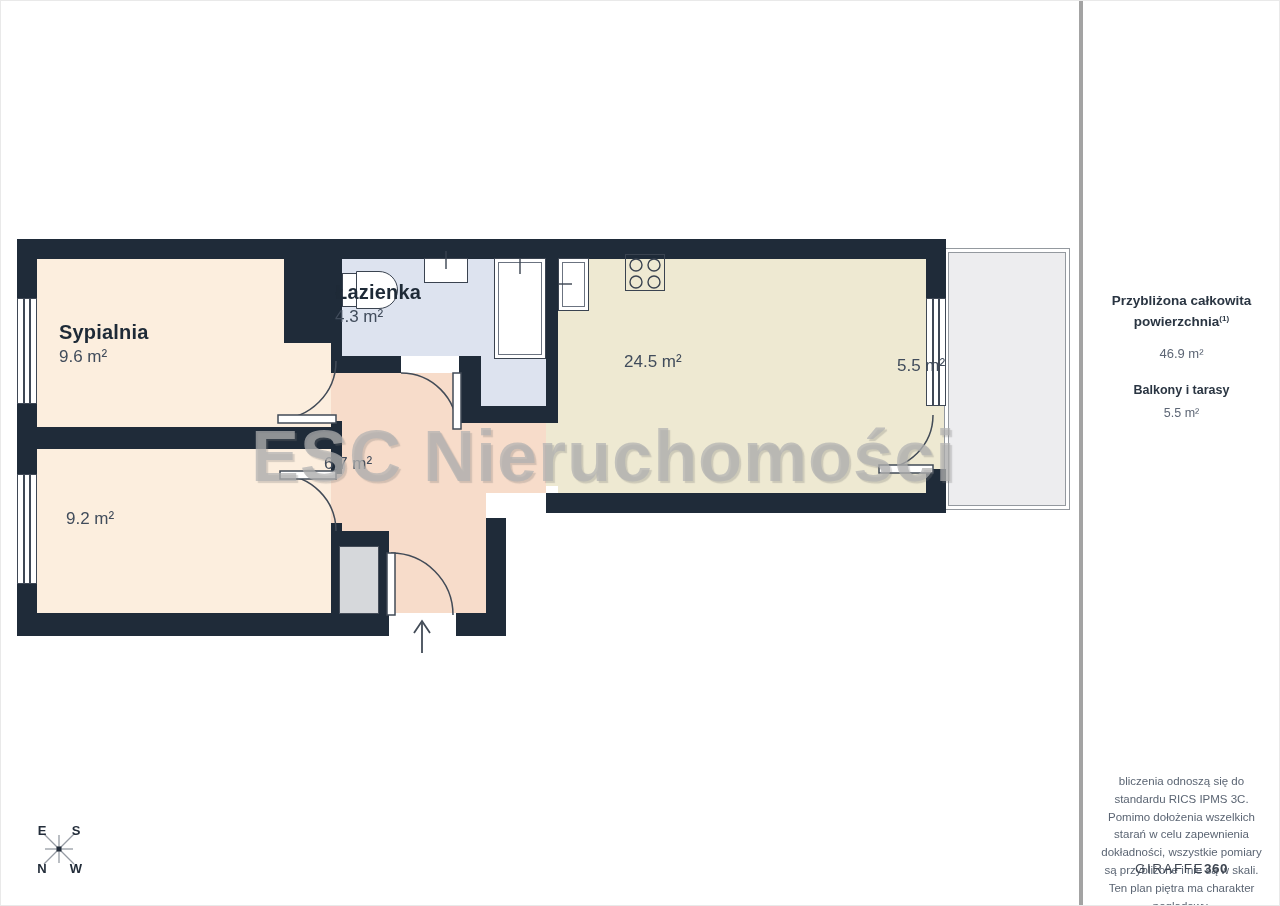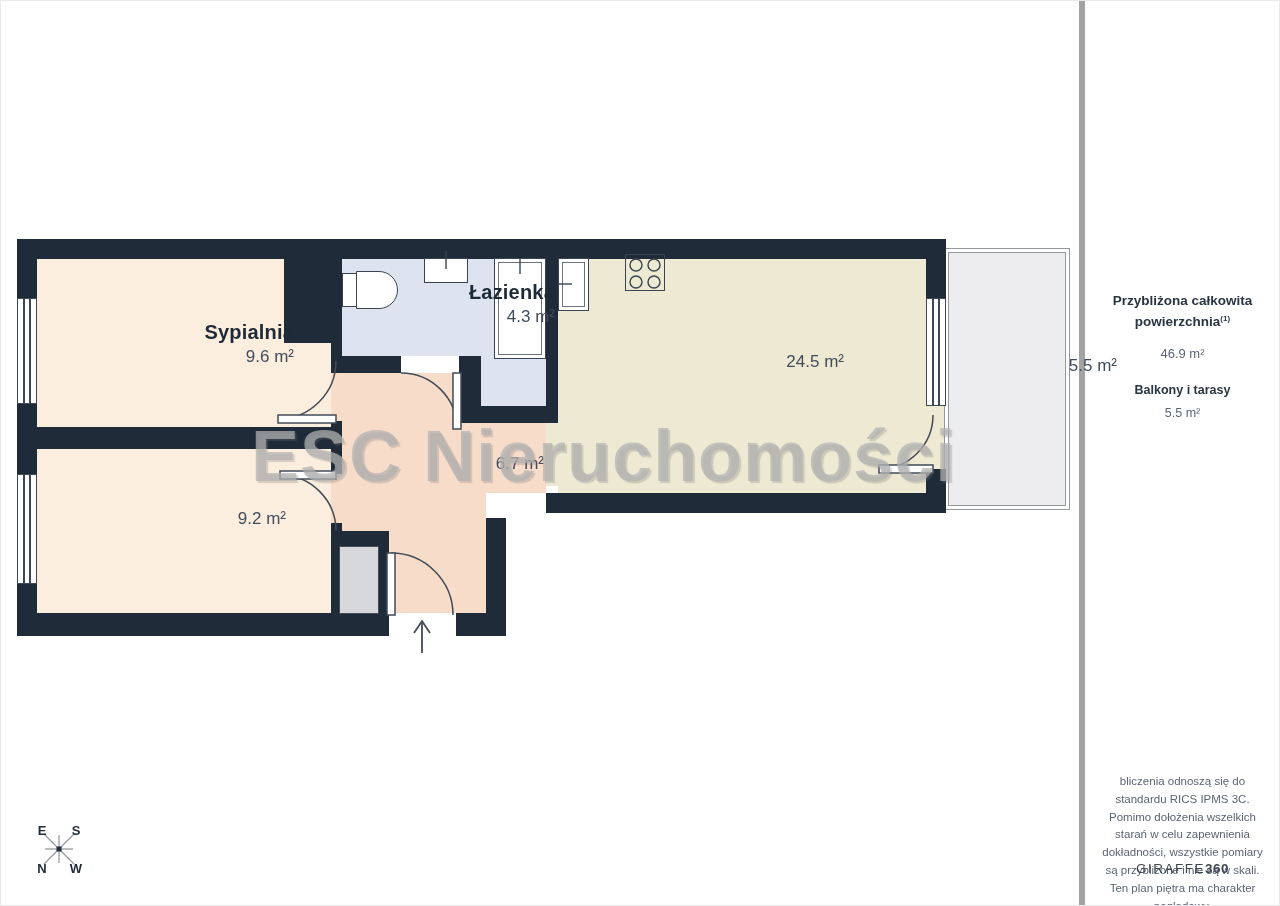--- a/index.html
+++ b/index.html
@@ -19,31 +19,31 @@
   .window .pane{position:absolute;top:0;bottom:0;width:1.5px;background:#3f4855;}
   
   .balcony-outer{position:absolute;left:943px;top:247px;width:126px;height:262px;
      background:#ffffff;border:1px solid #94999f;box-sizing:border-box;z-index:1;}
   .balcony-inner{position:absolute;left:3px;top:3px;right:3px;bottom:3px;
      background:#ededef;border:1px solid #94999f;}
   
   .fixture{position:absolute;background:#ffffff;border:1.5px solid #3a4350;box-sizing:border-box;z-index:4;}
   .fixture .inner{position:absolute;left:3px;top:3px;right:3px;bottom:3px;border:1px solid #6b7380;}
   
-  .room-label{position:absolute;width:220px;margin-left:-110px;text-align:right;z-index:6;}
+  .room-label{position:absolute;width:220px;margin-left:-110px;text-align:left;z-index:6;}
   .room-name{font-size:20px;font-weight:bold;color:#1e2a37;letter-spacing:.2px;}
   .room-area{font-size:17px;color:#414c5b;margin-top:3px;}
   
   #watermark{position:absolute;left:250px;top:414px;width:770px;
      font-size:72px;font-weight:bold;color:rgba(178,178,178,0.72);
      text-shadow:2px 2px 1px rgba(120,120,120,0.28);letter-spacing:1px;
      z-index:7;white-space:nowrap;}
   
   #sidebar{position:absolute;left:1078px;top:0;width:201px;height:906px;
-     border-left:6px solid #a3a3a3;background:#fff;z-index:2;box-sizing:border-box;}
+     border-left:4px solid #a3a3a3;background:#fff;z-index:2;box-sizing:border-box;}
   .sb-head{margin-top:290px;text-align:center;font-size:13.5px;font-weight:bold;
      color:#2a3542;line-height:1.55;}
   .sb-head sup{font-size:8px;}
   .sb-value{margin-top:13px;text-align:center;font-size:13px;color:#5d6675;}
   .sb-sub{margin-top:22px;text-align:center;font-size:12.5px;font-weight:bold;color:#2a3542;}
   .sb-subvalue{margin-top:9px;text-align:center;font-size:12.5px;color:#5d6675;}
   #footnote-box{position:absolute;left:0;right:0;top:709px;height:48px;
      border-top:1px solid #e5e5e6;border-bottom:1px solid #e5e5e6;
      display:flex;align-items:center;justify-content:center;
      font-size:11px;color:#586270;text-align:center;box-sizing:border-box;}
@@ -158,21 +158,21 @@
         <path d="M390,552 A62 62 0 0 1 452,614" fill="none" stroke="#424b57" stroke-width="1.5"></path>
         <rect x="386" y="552" width="8" height="62" fill="#ffffff" stroke="#424b57" stroke-width="1.5"></rect>
       </g>
 
       <g stroke="#424b57" stroke-width="1.8" fill="none">
         <line x1="421" y1="652" x2="421" y2="622"></line>
         <polyline points="413,632 421,620 429,632"></polyline>
       </g>
     </svg>
 
-    <div class="room-label" style="left:183px;top:320px;">
+    <div class="room-label" style="left:168px;top:320px;">
       <div class="room-name">Sypialnia</div>
       <div class="room-area">9.6 m²</div>
     </div>
     <div class="room-label" style="left:444px;top:280px;">
       <div class="room-name">Łazienka</div>
       <div class="room-area">4.3 m²</div>
     </div>
     <div class="room-label" style="left:733px;top:348px;">
       <div class="room-area">24.5 m²</div>
     </div>

